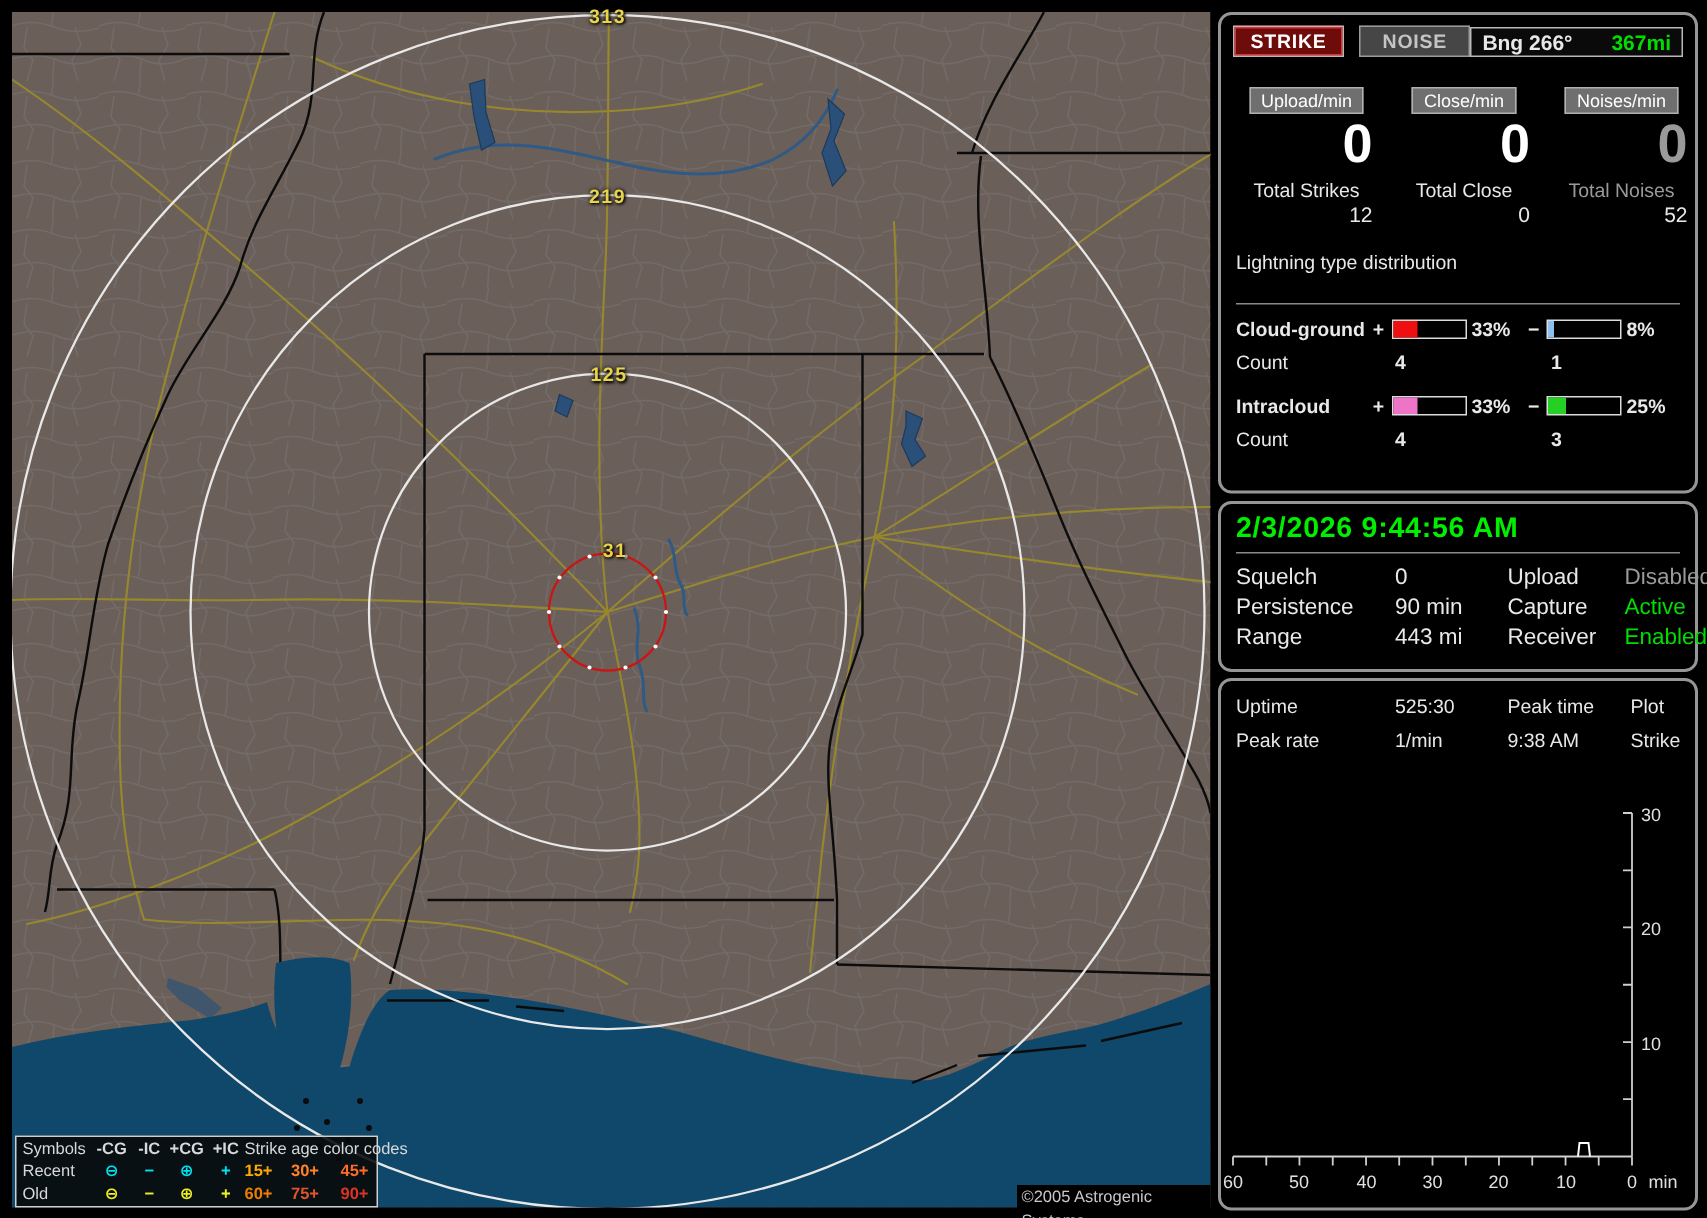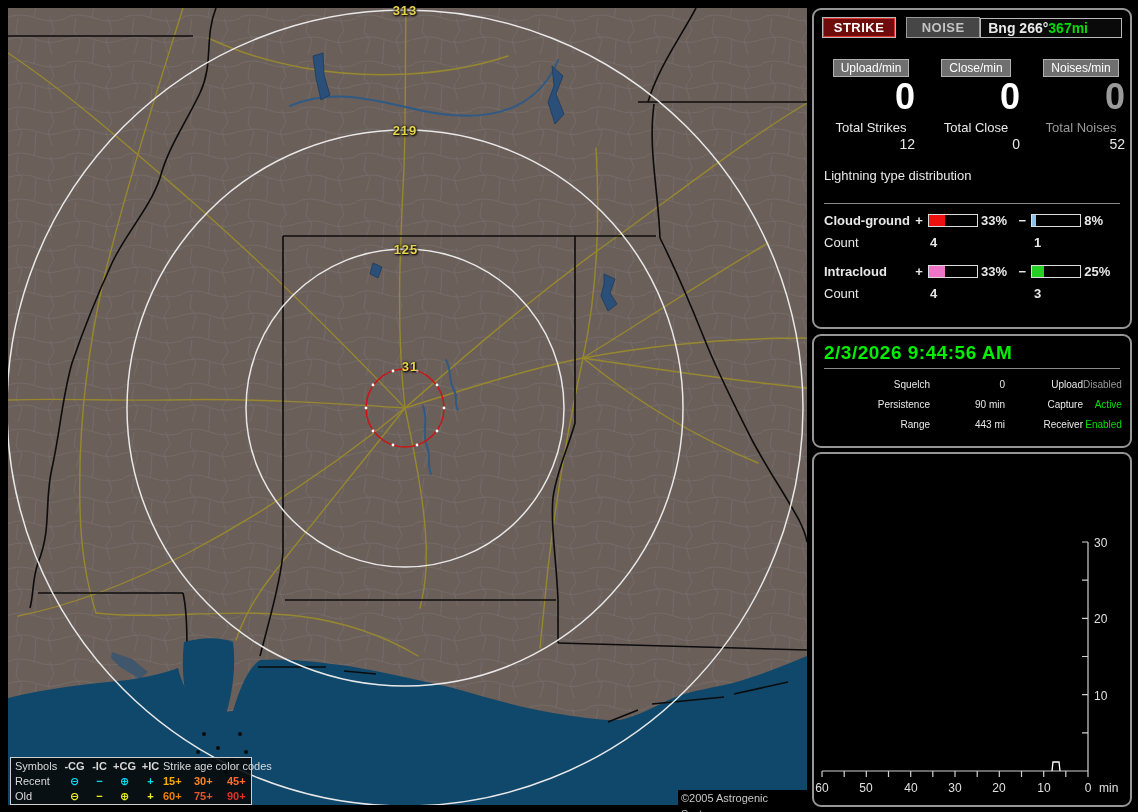--- a/index.html
+++ b/index.html
@@ -33,21 +33,21 @@
   #panel-status{top:334px;height:114px;}
   #panel-stats{top:452px;height:355px;}
 
   .btnrow{display:flex;align-items:center;margin:7px 8px 0 8px;}
   .btn{font-weight:bold;font-size:13px;text-align:center;padding:2px 0;width:78px;
        letter-spacing:.5px;cursor:default;}
   .btn-strike{background:#6e0b0b;color:#fff;border:1px solid #b8b8b8;
               box-shadow:inset 0 0 0 1px #e03030;margin-right:10px;}
   .btn-noise{background:#464646;color:#c4c4c4;border:1px solid #9a9a9a;}
   .bngbox{margin-left:auto;width:136px;border:1px solid #b8b8b8;background:#0a0a0a;
-          display:flex;justify-content:flex-start;align-items:center;
+          display:flex;justify-content:space-between;align-items:center;
           padding:1px 7px;font-size:14px;font-weight:bold;}
   .bng-dist{color:#00dd00;}
 
   .rates{display:grid;grid-template-columns:104px 104px 104px;gap:1px;margin:20px 3px 0 5px;}
   .ratecol{text-align:center;}
   .chip{display:inline-block;background:#6f6f6f;color:#fff;font-size:12px;border:1px solid #b0b0b0;
         padding:1px 7px;}
   .bigzero{font-size:36px;font-weight:bold;text-align:right;padding-right:8px;line-height:40px;}
   .tot-label{font-size:13px;margin-top:3px;}
   .tot-val{font-size:14px;text-align:right;padding-right:8px;margin-top:1px;}
@@ -59,21 +59,21 @@
   .sign{width:13px;font-weight:bold;text-align:center;}
   .bar{width:54px;height:11px;border:1px solid #dcdcdc;background:#000;margin:0 3px;position:relative;}
   .bar .fill{position:absolute;left:0;top:0;bottom:0;}
   .pct{width:40px;font-weight:bold;}
   .count-row{display:grid;grid-template-columns:106px 104px auto;font-size:13px;margin-top:7px;}
   .count-row .cv{font-weight:bold;}
 
   .datetime{margin:6px 10px 0 10px;font-size:19px;font-weight:bold;color:#00ee00;
             padding-bottom:4px;border-bottom:1px solid #8a8a8a;letter-spacing:.5px;}
   .stat-grid{display:grid;grid-template-columns:106px 75px 78px auto;row-gap:6px;
-             margin:9px 10px 0 10px;font-size:10px;line-height:14px;text-align:right;}
+             margin:9px 10px 0 10px;font-size:15px;line-height:14px;}
 
   .stats-grid{display:grid;grid-template-columns:106px 75px 82px auto;row-gap:9px;
               margin:10px 10px 0 10px;font-size:13px;line-height:14px;}
   .trendrow{display:flex;margin:14px 10px 0 10px;font-size:13px;}
   .trendrow .tl{width:83px;}
   .graph{position:absolute;left:0;top:82px;}
   text{font-family:"Liberation Sans","DejaVu Sans",sans-serif;}
 </style>
 </head>
 <body>
@@ -308,20 +308,31 @@
     <span style="color: rgb(0, 221, 0);">Active</span>
 
     <span>Range</span>
     <span>443 mi</span>
     <span>Receiver</span>
     <span style="color: rgb(0, 221, 0);">Enabled</span>
   </div>
 </div>
 
 <div class="panel" id="panel-stats">
+  <div class="stats-grid">
+    <span>Uptime</span>
+    <span>525:30</span>
+    <span>Peak time</span>
+    <span>Plot</span>
+
+    <span>Peak rate</span>
+    <span>1/min</span>
+    <span>9:38 AM</span>
+    <span>Strike</span>
+  </div>
 
   <svg class="graph" width="314" height="268" viewBox="0 0 314 268">
     <g stroke="#cfcfcf" stroke-width="1.2" fill="none">
       <path d="M274,6 V235"></path>
       <path d="M8,235 H274"></path>
       <path d="M268,6 H274 M268,44.2 H274 M268,82.3 H274 M268,120.5 H274 M268,158.7 H274 M268,196.8 H274"></path>
       <path d="M8,235 V241 M30.2,235 V241 M52.3,235 V241 M74.5,235 V241 M96.7,235 V241 M118.8,235 V241 M141,235 V241 M163.2,235 V241 M185.3,235 V241 M207.5,235 V241 M229.7,235 V241 M251.8,235 V241 M274,235 V241"></path>
     </g>
     <path d="M238,235 L239,226 L245,226 L246,235" stroke="#ffffff" stroke-width="1.3" fill="none"></path>
     <g fill="#e0e0e0" font-size="12">

